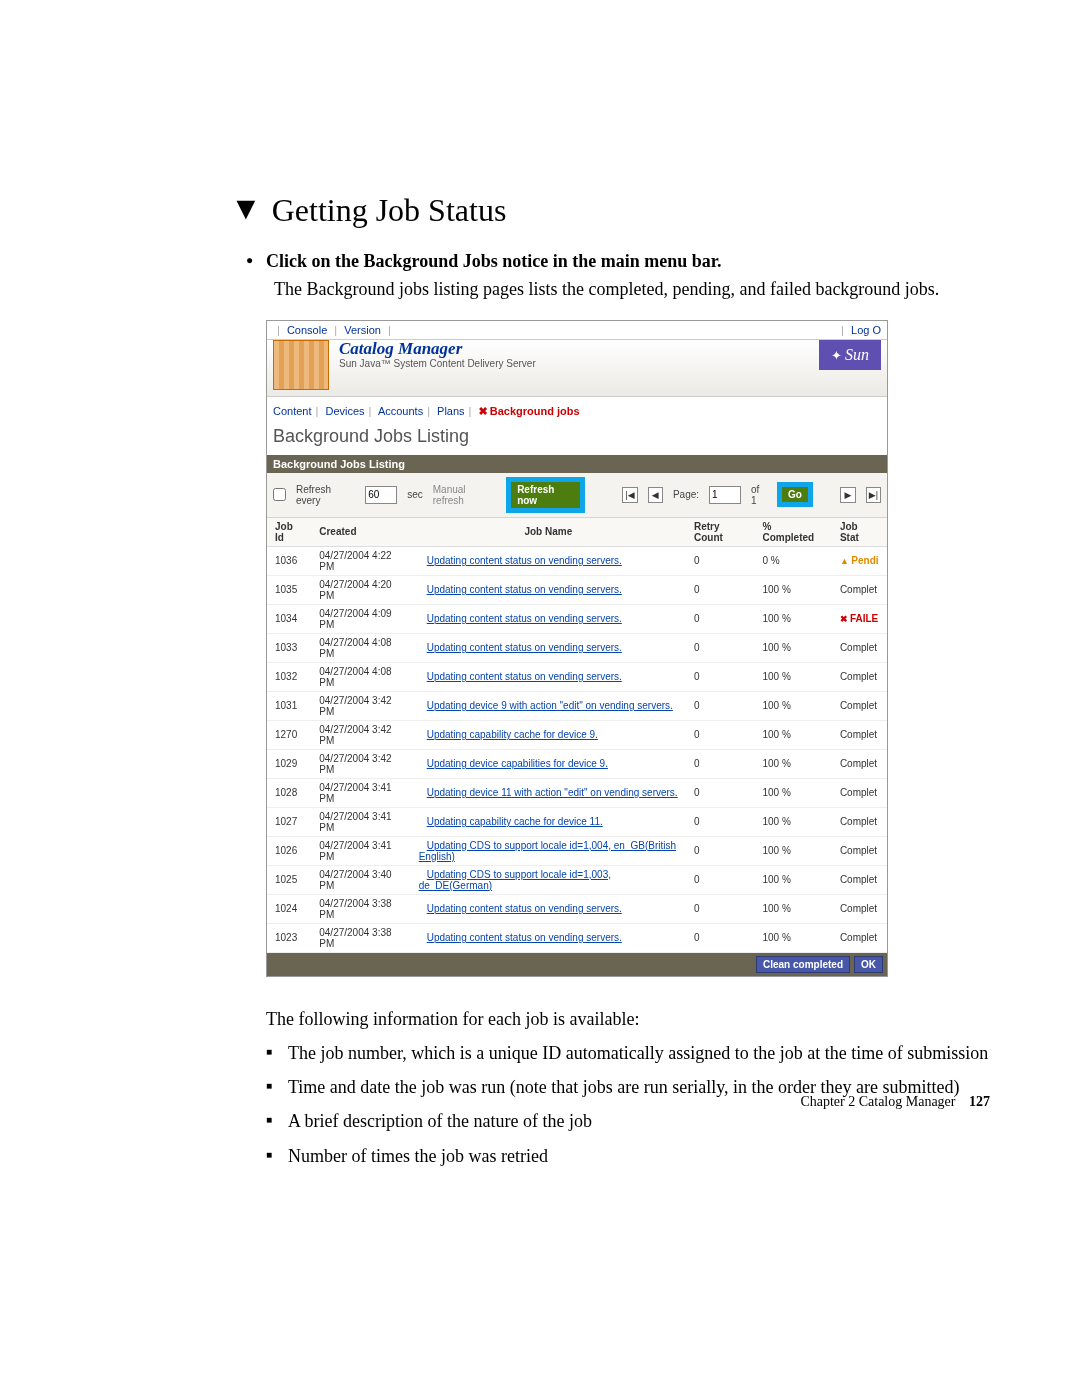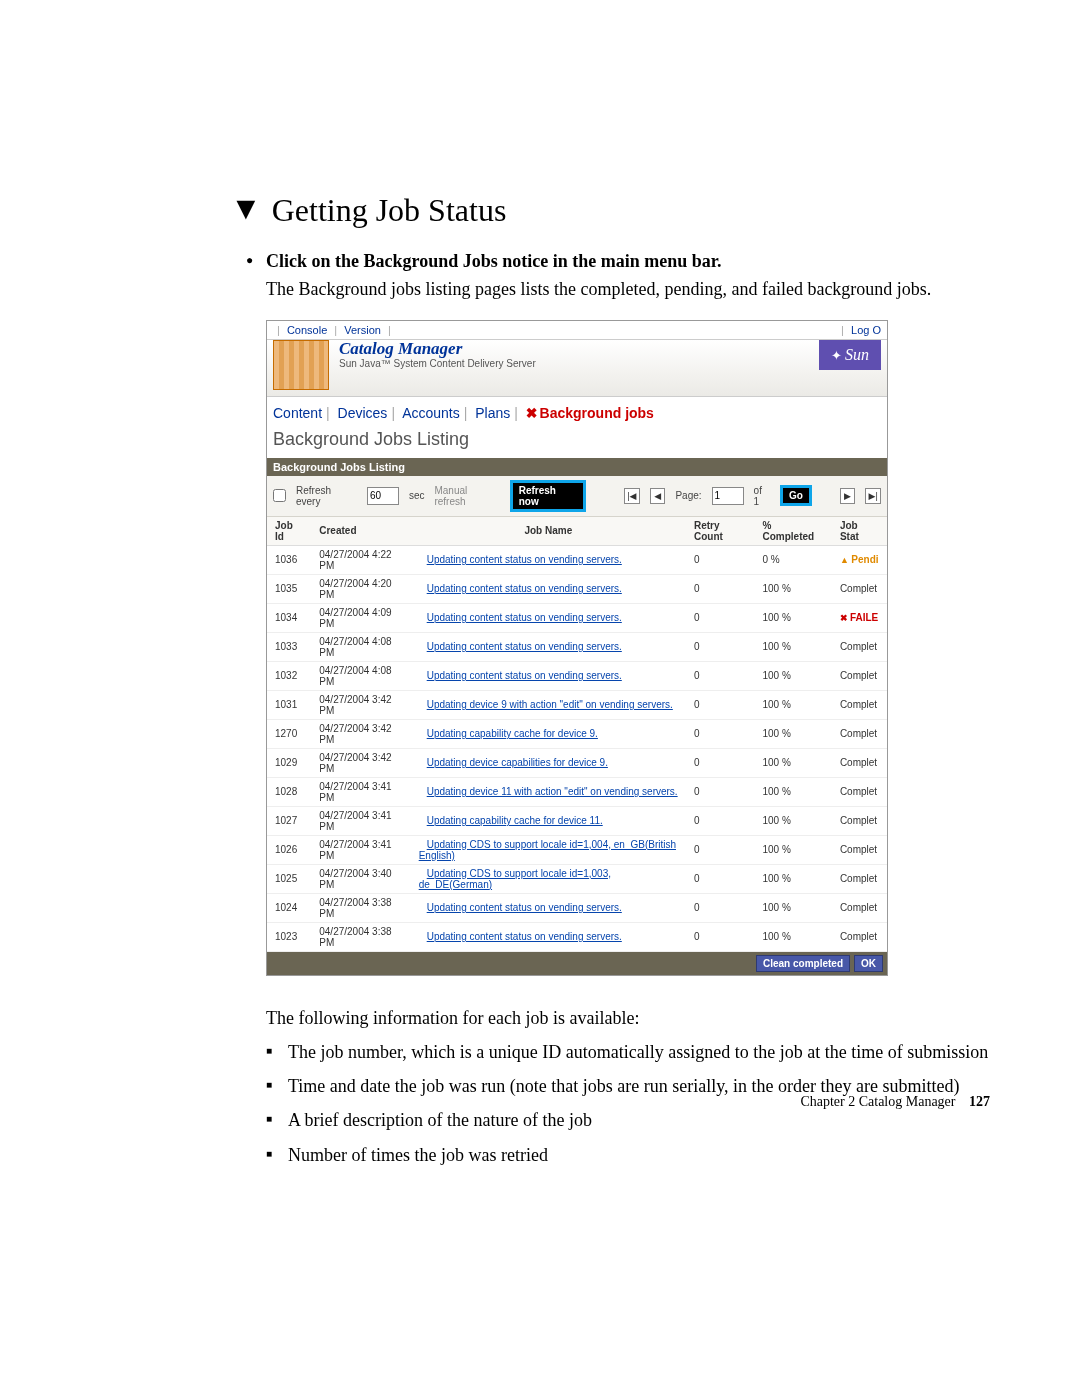--- a/index.html
+++ b/index.html
@@ -41,20 +41,21 @@
     position: absolute;
     left: -20px;
     top: 3px;
     font-size: 12px;
   }
   .step-title {
     font-weight: bold;
   }
   .step-desc {
     margin-top: 4px;
+    margin-left: 8px;
   }
 
   
   .screenshot {
     font-family: Arial, Helvetica, sans-serif;
     font-size: 11px;
     border: 1px solid #999;
     width: 620px;
     margin: 14px 0 0 36px;
     overflow: hidden;
@@ -87,21 +88,21 @@
   .ss-h-sub { font-size: 10px; color: #555; }
   .sun-logo {
     margin-left: auto;
     width: 62px; height: 30px;
     background: #5f4fb0;
     color:#fff; font-style: italic; font-family: "Times New Roman", serif;
     display:flex;align-items:center;justify-content:center;font-size:16px;
   }
   .sun-logo span::before { content:"✦"; font-style: normal; margin-right:3px; font-size:13px;}
   .ss-tabs {
-    font-size: 14px;
+    font-size: 11px;
     padding: 8px 6px 4px 6px;
   }
   .ss-tabs a { color:#003399; }
   .ss-tabs .sep { color:#aaa; padding:0 4px;}
   .ss-tabs .active { color:#c00; font-weight: bold; }
   .ss-tabs .redx { color:#c00; font-weight:bold; margin-right:2px;}
   .ss-pagetitle {
     font-size: 18px;
     color: #555;
     padding: 4px 6px 8px 6px;
@@ -121,22 +122,22 @@
     align-items: center;
     gap: 10px;
     font-size: 10px;
     color: #444;
   }
   .ss-toolbar input[type="checkbox"]{margin:0;}
   .ss-toolbar .numin {
     border:1px solid #888; width:26px; height:14px; font-size:10px;
   }
   .ss-toolbar .btn {
-    background:#000000; color:#fff; padding:2px 6px; font-weight:bold;
-    border:3px solid #0ea5e9; font-size:10px;
+    background:#4d7c0f; color:#fff; padding:2px 6px; font-weight:bold;
+    border:5px solid #0ea5e9; font-size:10px;
   }
   .ss-toolbar .vcr {
     border:1px solid #888; background:#fff; color:#333;
     width:14px;height:14px;display:inline-flex;align-items:center;justify-content:center;font-size:9px;
     padding:0;
   }
   .ss-toolbar .gap { width: 18px; }
   .ss-table {
     width:100%; border-collapse: collapse; font-size:10px;
   }

